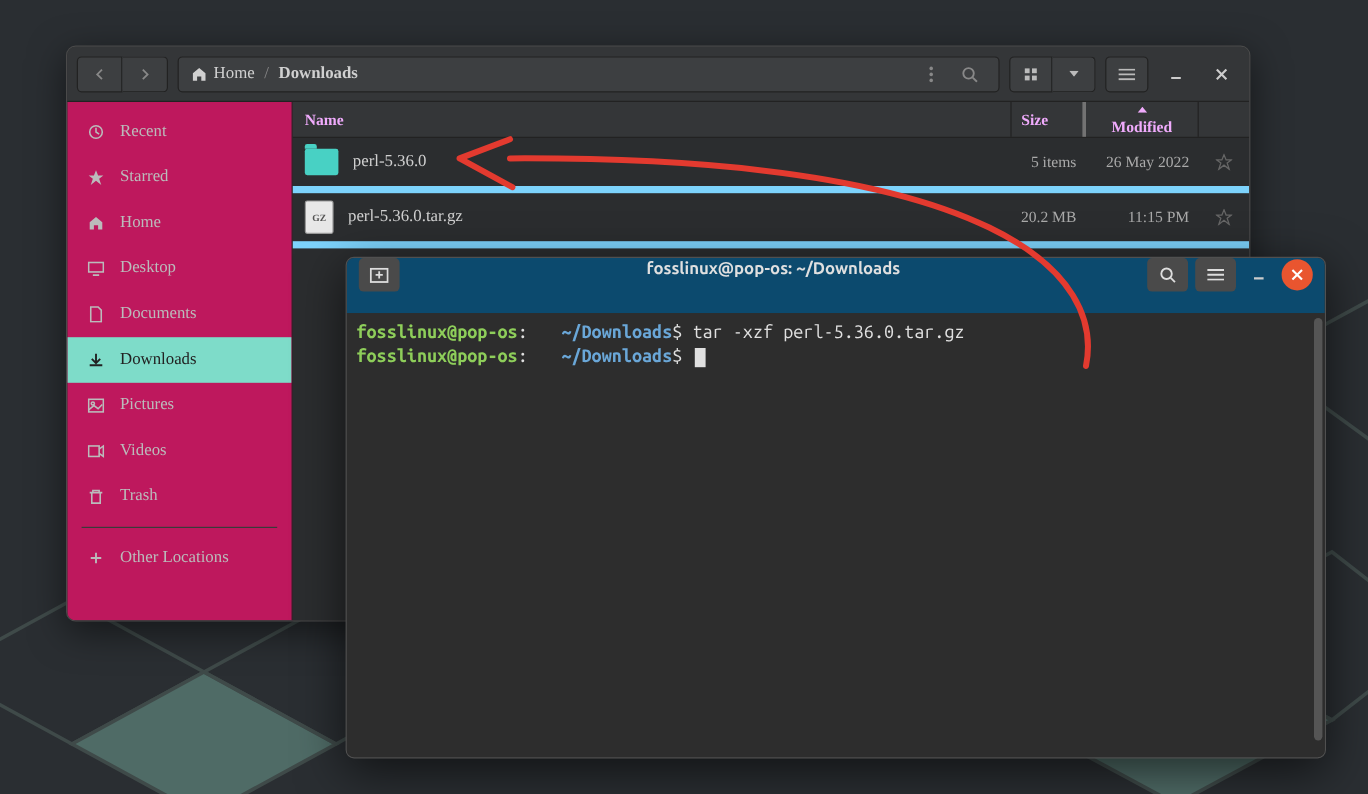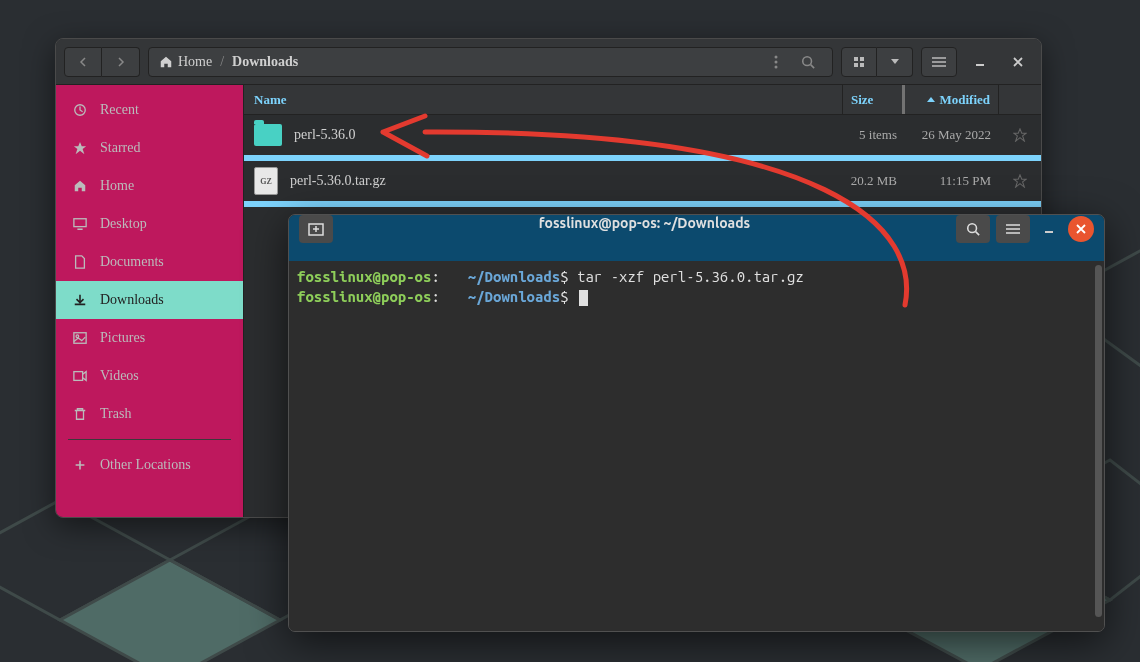--- a/index.html
+++ b/index.html
@@ -119,25 +119,25 @@
 }
 .filelist { flex: 1; background: #2b2d2f; display: flex; flex-direction: column; }
 .filelist-header {
   height: 30px;
   background: #343638;
   display: flex;
   align-items: center;
   border-bottom: 1px solid #222;
   font-size: 13px;
   font-weight: 600;
-  color: #7dd3fc;
+  color: #f0abfc;
 }
 .col-name { flex: 1; padding-left: 10px; border-right: 1px solid #222; height:100%; display:flex; align-items:center;}
 .col-size { width: 62px; text-align: center; padding: 0 8px; border-right: 3px solid #737373;height:100%;display:flex;align-items:center;}
-.col-mod { width: 94px; text-align: right; padding: 0 8px; border-right: 1px solid #222;height:100%;display:flex;align-items:center;justify-content:flex-end; gap:4px;}
+.col-mod { width: 94px; text-align: right; padding: 0 8px; border-right: 1px solid #222;height:100%;display:flex;align-items:center;justify-content:flex-end; gap:4px;flex-direction:column;}
 .col-star { width: 42px; }
 .file-row {
   height: 46px;
   display: flex;
   align-items: center;
   border-bottom: 6px solid #7dd3fc;
   color: #d0d0d0;
   cursor: pointer;
 }
 .file-row .fname { flex: 1; padding-left: 10px; display: flex; align-items: center; gap: 12px; }

